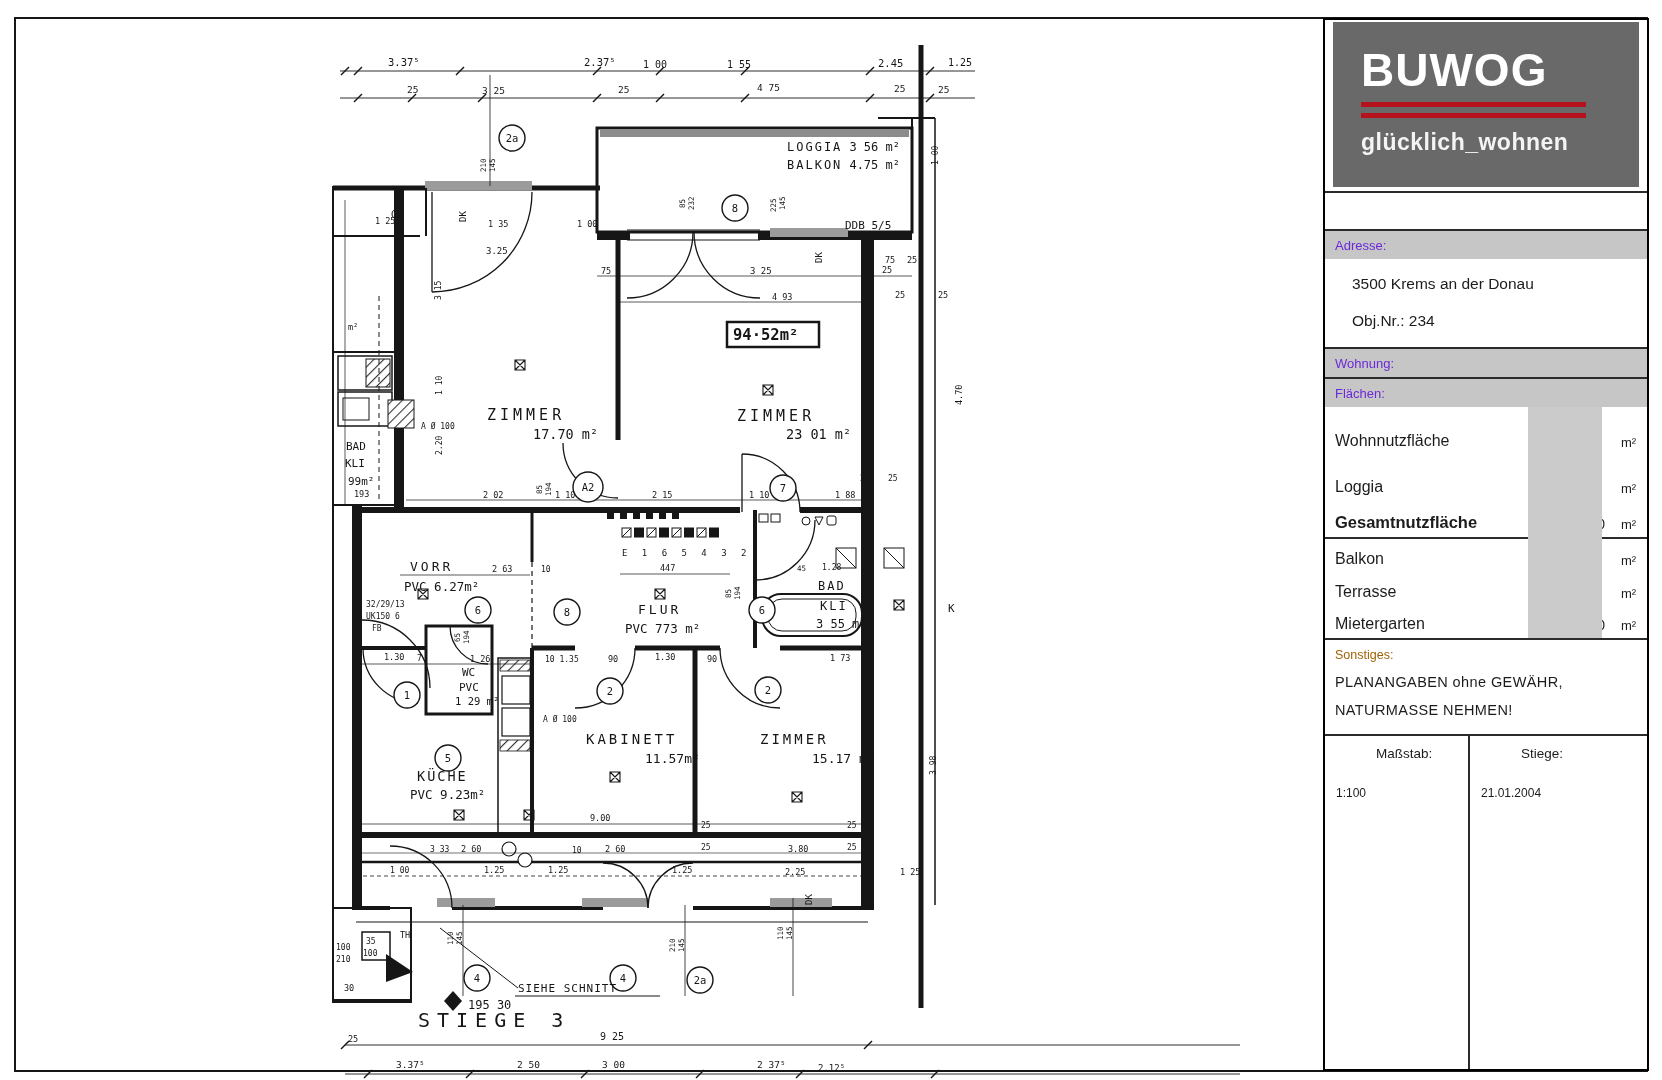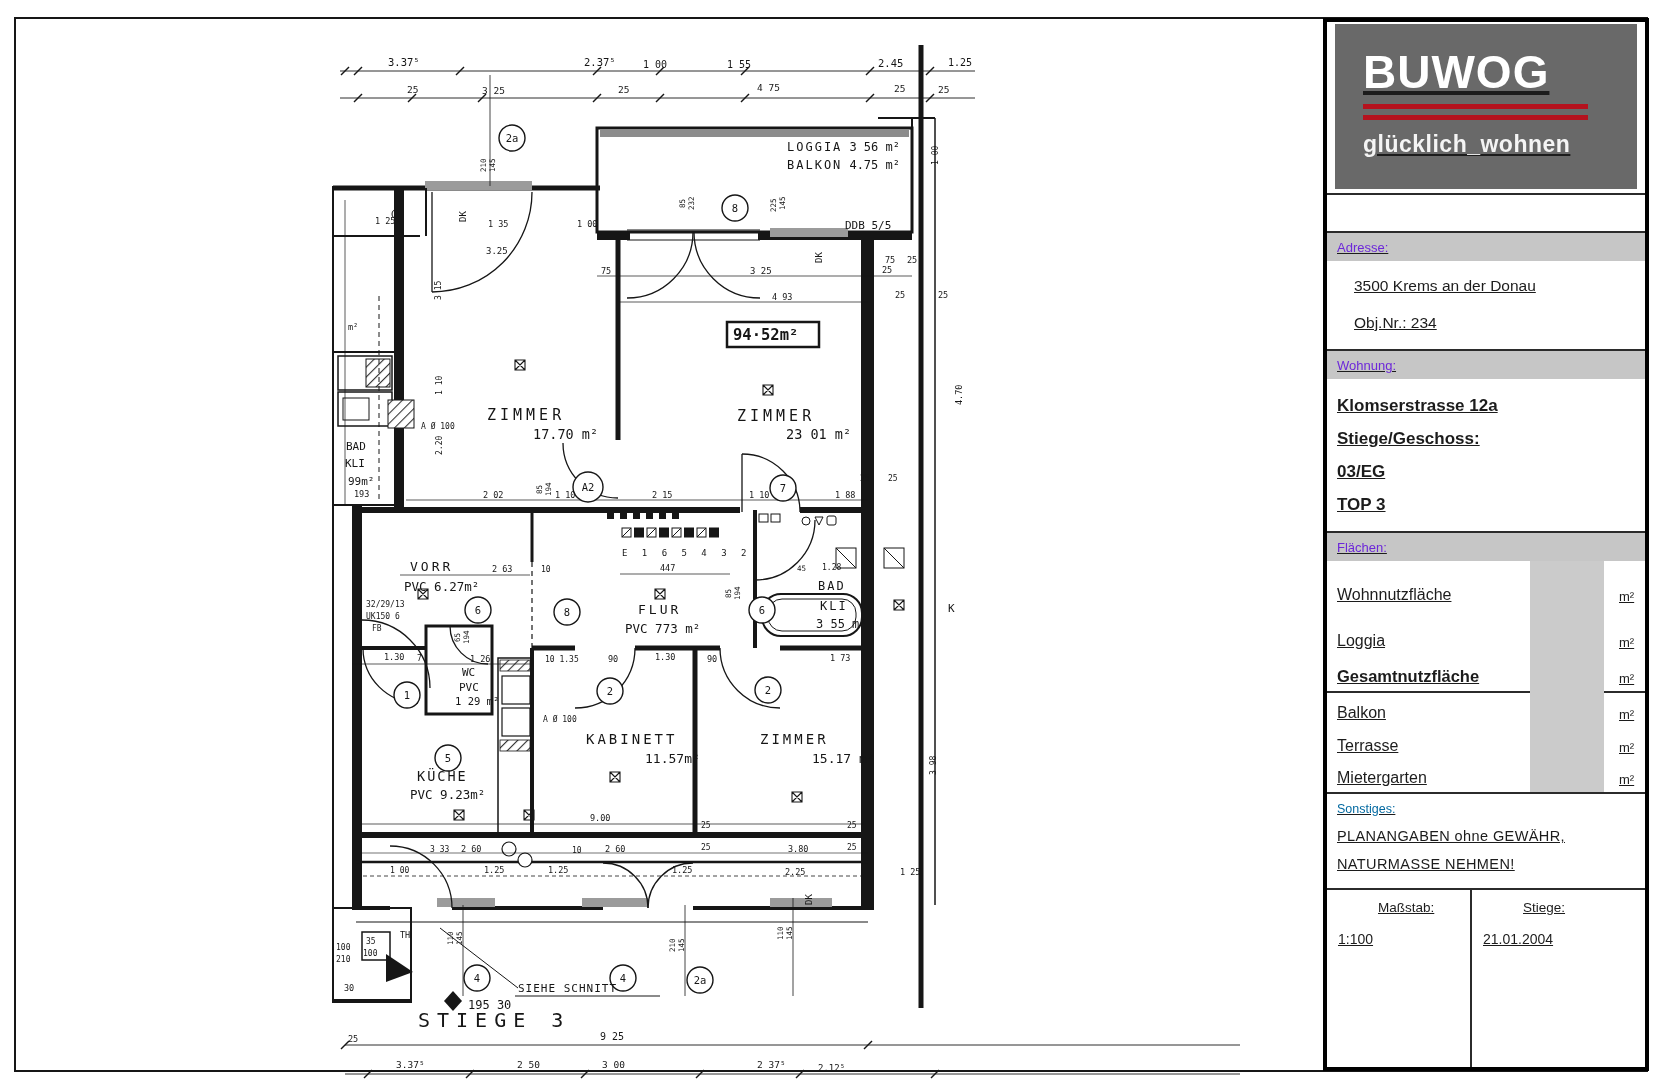--- a/index.html
+++ b/index.html
@@ -3,22 +3,22 @@
 <meta charset="utf-8">
 <style>
   html,body{margin:0;padding:0;background:#e8e8e8;}
   .canvas{position:relative;width:1662px;height:1080px;background:#ffffff;overflow:hidden;
           font-family:"Liberation Sans",sans-serif;color:#1c1c1c;}
   svg text{font-family:"DejaVu Sans Mono",monospace;fill:#161616;}
   #plan-svg{position:absolute;left:0;top:0;}
 
   
   .titleblock{position:absolute;left:1323px;top:18px;width:326px;height:1053px;
-              background:#fff;border:4px solid #000000;box-sizing:border-box;
-              display:flex;flex-direction:column;text-decoration:underline;}
+              background:#fff;border:2px solid #000000;box-sizing:border-box;
+              display:flex;flex-direction:column;}
   .tb-logo{height:165px;background:#696969;margin:2px 8px 0 8px;
            padding:25px 0 0 28px;box-sizing:border-box;}
   .tb-logo-name{font-size:46px;font-weight:bold;color:#fff;letter-spacing:1px;line-height:1;}
   .tb-logo-rule{width:225px;height:6px;border-top:5px solid #b5121e;border-bottom:5px solid #b5121e;
                 margin:9px 0 11px 0;}
   .tb-logo-tag{font-size:23px;font-weight:bold;color:#f4f4f4;letter-spacing:0.5px;}
   .tb-gap{height:36px;margin-top:4px;border-top:2px solid #2b2b2b;}
   .sec{border-top:2px solid #2b2b2b;}
   .tb-bar{background:#c6c6c6;font-size:13px;padding:7px 0 6px 10px;color:#6d28d9;}
   .tb-addr{padding:6px 0 8px 27px;}
@@ -29,28 +29,28 @@
   .tb-stripe{position:absolute;left:203px;top:0;width:74px;height:100%;background:#cbcbcb;}
   .tb-rows{position:relative;}
   .tb-row{display:flex;align-items:flex-end;padding-bottom:5px;box-sizing:border-box;}
   .tb-rname{flex:1;padding-left:10px;font-size:16px;}
   .tb-rval{width:74px;text-align:right;padding-right:6px;box-sizing:border-box;font-size:14px;}
   .tb-runit{width:36px;padding-left:10px;box-sizing:border-box;font-size:13px;}
   .h48{height:48px}.h46{height:46px}.h38{height:38px}.h34{height:34px}.h33{height:33px}.h32{height:32px}
   .tb-row.bold .tb-rname{font-weight:bold;font-size:16.5px;}
   .tb-row.rule{border-bottom:2px solid #2b2b2b;}
   .tb-notes{padding:8px 0 10px 10px;}
-  .tb-notes-label{font-size:12.5px;color:#0369a1;margin-bottom:6px;}
+  .tb-notes-label{font-size:12.5px;color:#a16207;margin-bottom:6px;}
   .tb-notes div.nline{font-size:14.5px;line-height:28px;letter-spacing:0.4px;}
   .tb-footer{flex:1;display:flex;}
   .tb-cell{padding:10px 0 0 11px;box-sizing:border-box;}
   .tb-cell.left{width:145px;border-right:2px solid #2b2b2b;}
   .tb-cell.right{flex:1;}
   .tb-cell-label{font-size:13.5px;margin-left:40px;}
-  .tb-cell-value{font-size:14px;margin-top:16px;}
+  .tb-cell-value{font-size:12px;margin-top:25px;}
 </style>
 </head>
 <body>
 
 <div class="canvas">
 
   <svg id="plan-svg" width="1662" height="1080" viewBox="0 0 1662 1080">
     <defs>
       <pattern id="hx" width="7" height="7" patternUnits="userSpaceOnUse" patternTransform="rotate(45)">
         <rect width="7" height="7" fill="#ffffff"></rect>
@@ -436,26 +436,20 @@
     <div class="sec">
       <div class="tb-bar">Adresse:</div>
       <div class="tb-addr">
         <div>3500 Krems an der Donau</div>
         <div>Obj.Nr.: 234</div>
       </div>
     </div>
 
     <div class="sec">
       <div class="tb-bar">Wohnung:</div>
-      <div class="tb-apart">
-        <div>Klomserstrasse 12a</div>
-        <div>Stiege/Geschoss:</div>
-        <div>03/EG</div>
-        <div>TOP 3</div>
-      </div>
     </div>
 
     <div class="sec tb-areas">
       <div class="tb-bar">Flächen:</div>
       <div class="tb-rows">
         <div class="tb-stripe"></div>
         <div class="tb-row h48">
           <span class="tb-rname">Wohnnutzfläche</span>
           <span class="tb-rval"></span>
           <span class="tb-runit">m²</span>

